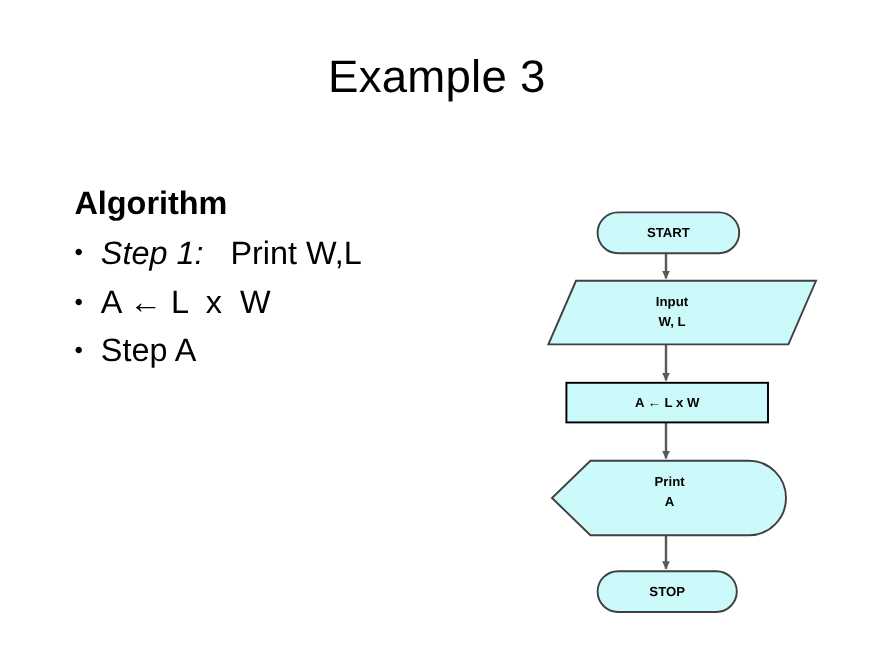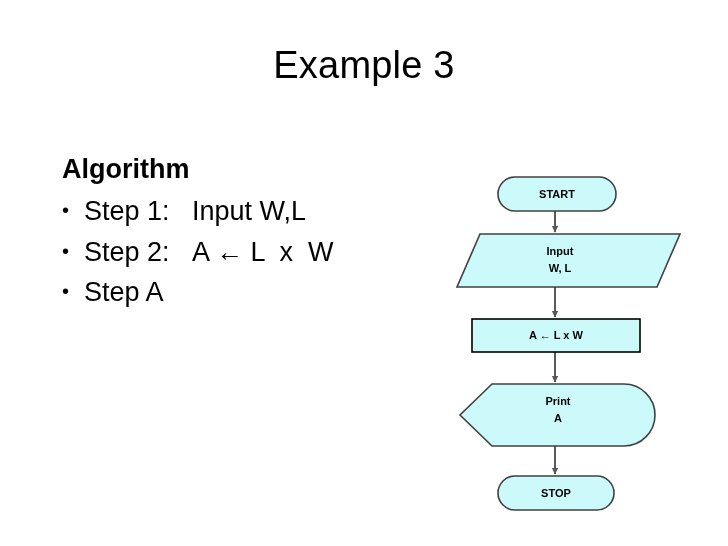--- a/index.html
+++ b/index.html
@@ -62,20 +62,21 @@
     flex: 0 0 22px;
     font-size: 20px;
     line-height: 1;
     position: relative;
     top: -3px;
   }
   .step-label {
     width: 108px;
     flex: 0 0 108px;
     white-space: pre;
+    font-style: italic;
   }
   .step-body {
     white-space: pre;
   }
 
   
   #flowchart {
     position: absolute;
     left: 410px;
     top: 164px;
@@ -101,26 +102,25 @@
 
   <div id="slide-title">Example 3</div>
 
   <div id="algorithm-block">
 
     <div id="algorithm-heading">Algorithm</div>
 
     <div class="step-row">
       <span class="step-bullet">•</span>
       <span class="step-label">Step 1:</span>
-      <span class="step-body">Input W,L</span>
+      <span class="step-body">Print W,L</span>
     </div>
 
     <div class="step-row">
       <span class="step-bullet">•</span>
-      <span class="step-label">Step 2:</span>
       <span class="step-body">A ← L  x  W</span>
     </div>
 
     <div class="step-row">
       <span class="step-bullet">•</span>
       <span class="step-body">Step A</span>
     </div>
 
   </div>
 

